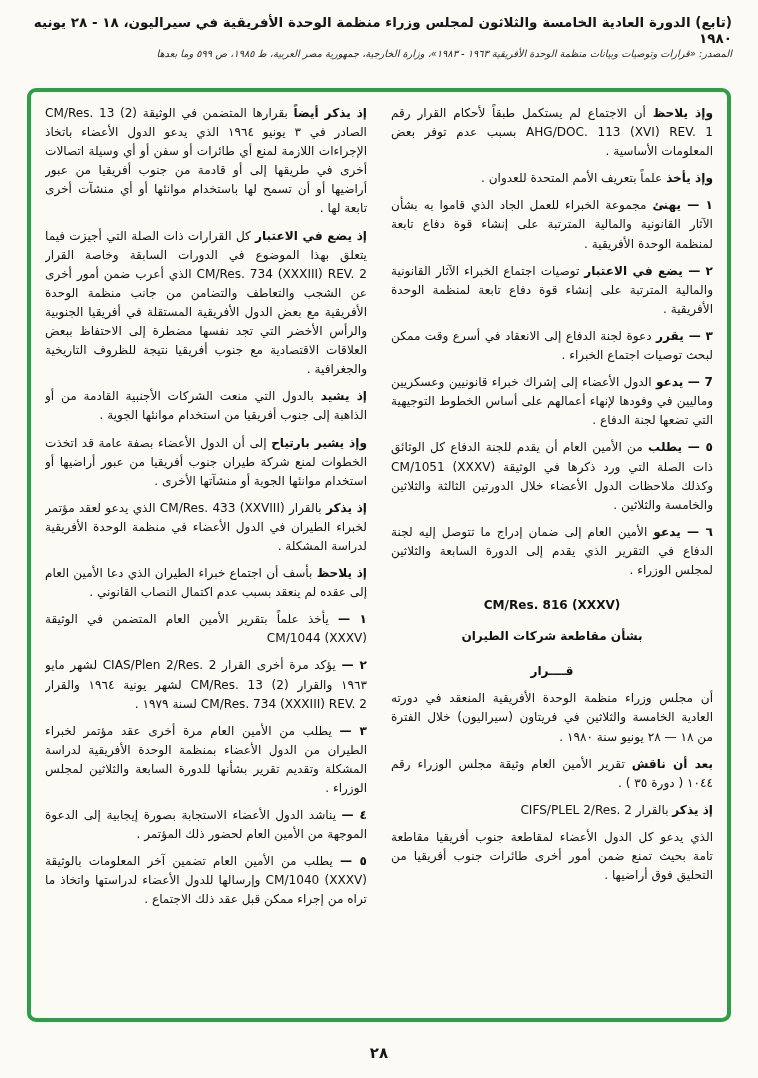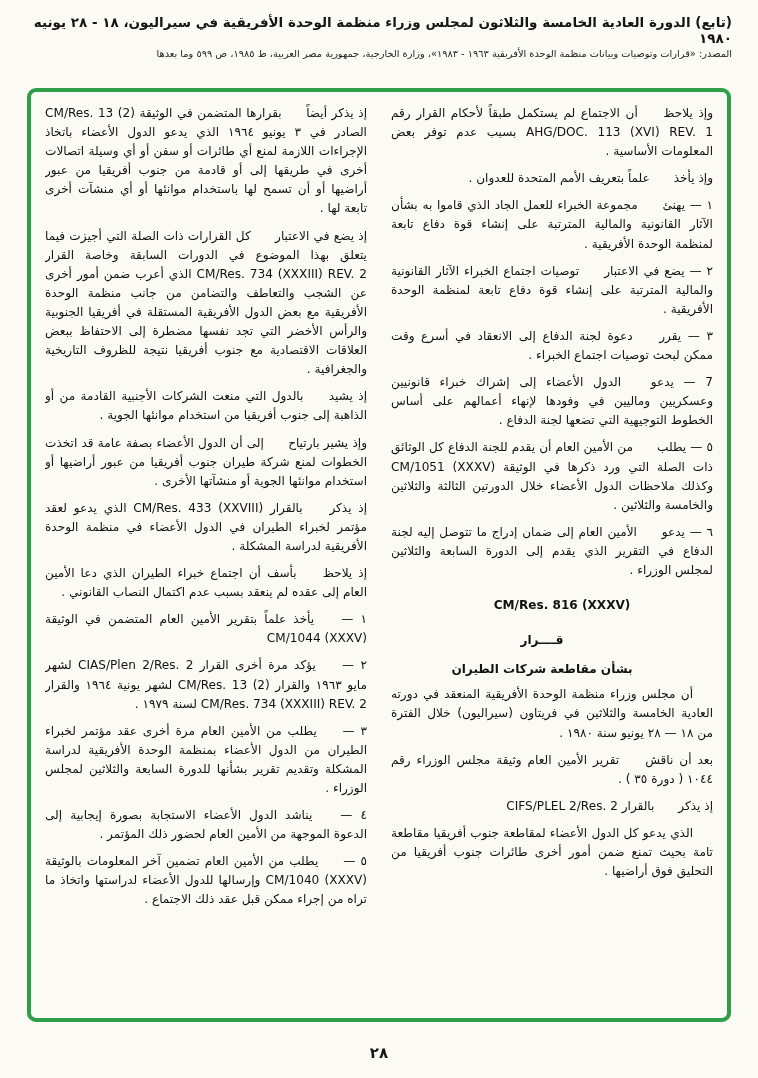--- a/index.html
+++ b/index.html
@@ -9,37 +9,37 @@
     font-family:"DejaVu Sans",sans-serif;
   }
   .page-header{
     position:absolute;top:14px;left:26px;right:26px;
     direction:rtl;
     font-weight:bold;font-size:13.5px;letter-spacing:0;
   }
   .source-line{
     position:absolute;top:47px;left:26px;right:26px;
     direction:rtl;text-align:right;
-    font-size:9.8px;color:#222;line-height:1.4;
+    font-size:9.8px;color:#222;line-height:1.4;font-style:italic;
   }
   .content-frame{
     position:absolute;top:88px;left:27px;right:27px;bottom:56px;
     border:4px solid #2f9e49;border-radius:9px;
     padding:12px 14px;box-sizing:border-box;
     background:#fbfaf5;
   }
   .columns{
     display:flex;direction:rtl;gap:24px;height:100%;overflow:hidden;
   }
   .col{
     flex:1 1 0;min-width:0;direction:rtl;
     text-align:justify;font-size:12.1px;line-height:1.58;color:#121212;
   }
   .para{margin:0 0 8px 0;}
-  .p-lead{font-weight:normal;margin-left:20px;}
+  .p-lead{font-weight:bold;}
   .variant-heading{text-align:center;font-weight:bold;margin:10px 0 6px;}
   .variant-title{text-align:center;font-weight:bold;letter-spacing:2px;margin:16px 0 8px;}
   .variant-code{direction:ltr;text-align:center;font-weight:600;margin:16px 4px 12px;}
   .page-number{
     position:absolute;bottom:16px;left:0;right:0;
     text-align:center;font-weight:bold;font-size:15px;
   }
 </style>
 </head>
 <body>
@@ -53,22 +53,22 @@
     <div class="col" id="col-right">
         <p class="para"><span class="p-lead">وإذ يلاحظ</span><span class="p-rest"> أن الاجتماع لم يستكمل طبقاً لأحكام القرار رقم AHG/DOC. 113 (XVI) REV. 1 بسبب عدم توفر بعض المعلومات الأساسية .</span></p>
         <p class="para"><span class="p-lead">وإذ يأخذ</span><span class="p-rest"> علماً بتعريف الأمم المتحدة للعدوان .</span></p>
         <p class="para"><span class="p-lead">١ — يهنئ</span><span class="p-rest"> مجموعة الخبراء للعمل الجاد الذي قاموا به بشأن الآثار القانونية والمالية المترتبة على إنشاء قوة دفاع تابعة لمنظمة الوحدة الأفريقية .</span></p>
         <p class="para"><span class="p-lead">٢ — يضع في الاعتبار</span><span class="p-rest"> توصيات اجتماع الخبراء الآثار القانونية والمالية المترتبة على إنشاء قوة دفاع تابعة لمنظمة الوحدة الأفريقية .</span></p>
         <p class="para"><span class="p-lead">٣ — يقرر</span><span class="p-rest"> دعوة لجنة الدفاع إلى الانعقاد في أسرع وقت ممكن لبحث توصيات اجتماع الخبراء .</span></p>
         <p class="para"><span class="p-lead">7 — يدعو</span><span class="p-rest"> الدول الأعضاء إلى إشراك خبراء قانونيين وعسكريين وماليين في وفودها لإنهاء أعمالهم على أساس الخطوط التوجيهية التي تضعها لجنة الدفاع .</span></p>
         <p class="para"><span class="p-lead">٥ — يطلب</span><span class="p-rest"> من الأمين العام أن يقدم للجنة الدفاع كل الوثائق ذات الصلة التي ورد ذكرها في الوثيقة CM/1051 (XXXV) وكذلك ملاحظات الدول الأعضاء خلال الدورتين الثالثة والثلاثين والخامسة والثلاثين .</span></p>
         <p class="para"><span class="p-lead">٦ — يدعو</span><span class="p-rest"> الأمين العام إلى ضمان إدراج ما تتوصل إليه لجنة الدفاع في التقرير الذي يقدم إلى الدورة السابعة والثلاثين لمجلس الوزراء .</span></p>
         <p class="para variant-code"><span class="p-lead"></span><span class="p-rest">CM/Res. 816 (XXXV)</span></p>
+        <p class="para variant-heading"><span class="p-lead"></span><span class="p-rest">بشأن مقاطعة شركات الطيران</span></p>
         <p class="para variant-title"><span class="p-lead"></span><span class="p-rest">قــــرار</span></p>
-        <p class="para variant-heading"><span class="p-lead"></span><span class="p-rest">بشأن مقاطعة شركات الطيران</span></p>
         <p class="para"><span class="p-lead"></span><span class="p-rest">أن مجلس وزراء منظمة الوحدة الأفريقية المنعقد في دورته العادية الخامسة والثلاثين في فريتاون (سيراليون) خلال الفترة من ١٨ — ٢٨ يونيو سنة ١٩٨٠ .</span></p>
         <p class="para"><span class="p-lead">بعد أن ناقش</span><span class="p-rest"> تقرير الأمين العام وثيقة مجلس الوزراء رقم ١٠٤٤ ( دورة ٣٥ ) .</span></p>
         <p class="para"><span class="p-lead">إذ يذكر</span><span class="p-rest"> بالقرار CIFS/PLEL 2/Res. 2</span></p>
         <p class="para"><span class="p-lead"></span><span class="p-rest">الذي يدعو كل الدول الأعضاء لمقاطعة جنوب أفريقيا مقاطعة تامة بحيث تمنع ضمن أمور أخرى طائرات جنوب أفريقيا من التحليق فوق أراضيها .</span></p>
       </div>
     <div class="col" id="col-left">
         <p class="para"><span class="p-lead">إذ يذكر أيضاً</span><span class="p-rest"> بقرارها المتضمن في الوثيقة CM/Res. 13 (2) الصادر في ٣ يونيو ١٩٦٤ الذي يدعو الدول الأعضاء باتخاذ الإجراءات اللازمة لمنع أي طائرات أو سفن أو أي وسيلة اتصالات أخرى في طريقها إلى أو قادمة من جنوب أفريقيا من عبور أراضيها أو أن تسمح لها باستخدام موانئها أو أي منشآت أخرى تابعة لها .</span></p>
         <p class="para"><span class="p-lead">إذ يضع في الاعتبار</span><span class="p-rest"> كل القرارات ذات الصلة التي أجيزت فيما يتعلق بهذا الموضوع في الدورات السابقة وخاصة القرار CM/Res. 734 (XXXIII) REV. 2 الذي أعرب ضمن أمور أخرى عن الشجب والتعاطف والتضامن من جانب منظمة الوحدة الأفريقية مع بعض الدول الأفريقية المستقلة في أفريقيا الجنوبية والرأس الأخضر التي تجد نفسها مضطرة إلى الاحتفاظ ببعض العلاقات الاقتصادية مع جنوب أفريقيا نتيجة للظروف التاريخية والجغرافية .</span></p>
         <p class="para"><span class="p-lead">إذ يشيد</span><span class="p-rest"> بالدول التي منعت الشركات الأجنبية القادمة من أو الذاهبة إلى جنوب أفريقيا من استخدام موانئها الجوية .</span></p>
         <p class="para"><span class="p-lead">وإذ يشير بارتياح</span><span class="p-rest"> إلى أن الدول الأعضاء بصفة عامة قد اتخذت الخطوات لمنع شركة طيران جنوب أفريقيا من عبور أراضيها أو استخدام موانئها الجوية أو منشآتها الأخرى .</span></p>

